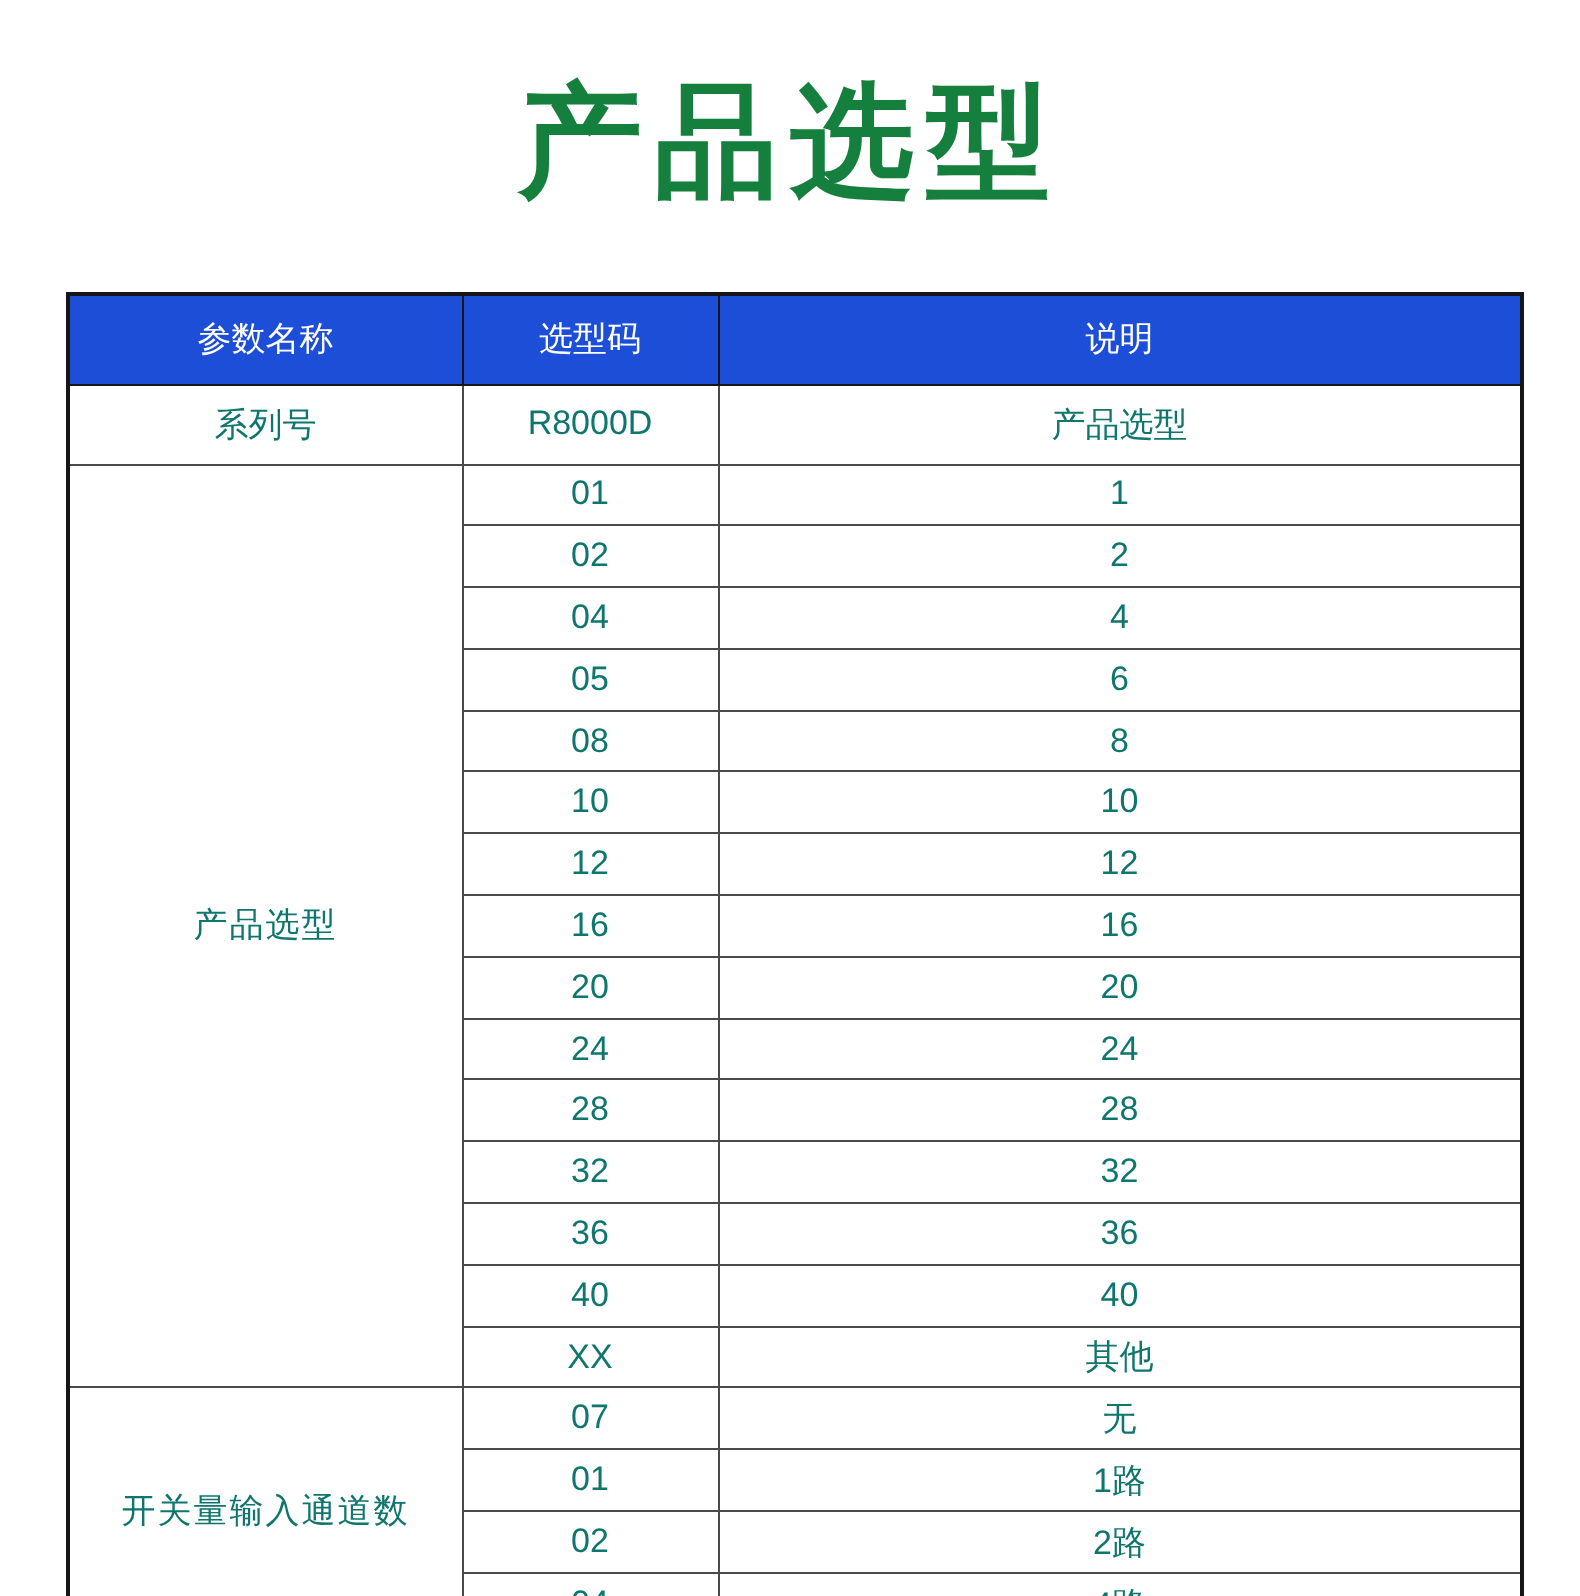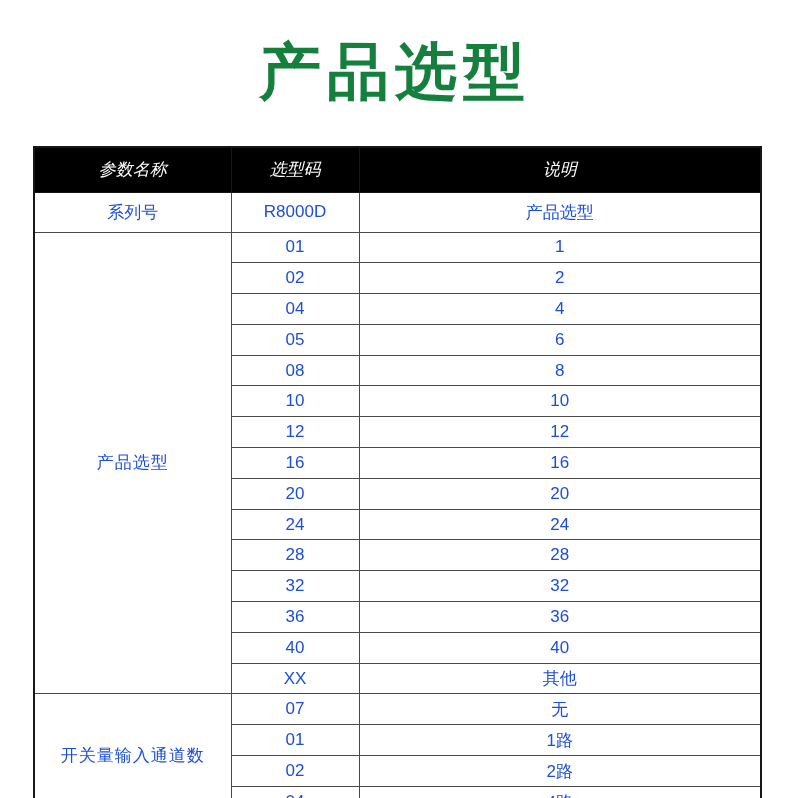--- a/index.html
+++ b/index.html
@@ -34,31 +34,30 @@
   }
   col.c-param { width: 197px; }
   col.c-code  { width: 128px; }
   col.c-desc  { width: 402px; }
   .spec-table th, .spec-table td {
     border: 1px solid #4a4a4a;
     text-align: center;
     vertical-align: middle;
     padding: 0;
     font-size: 17px;
-    color: #1d4ed8;
+    color: #0f766e;
     overflow: hidden;
     white-space: nowrap;
   }
   .spec-table thead th {
-    background: #000000;
+    background: #1d4ed8;
     color: #ffffff;
     font-weight: 400;
     height: 45px;
     border-color: #161616;
-    font-style: italic;
   }
   tr.series-row td { height: 40px; }
   tr.data-row td { height: 30.8px; }
   tr.data-row-b td { height: 31px; }
   td.group-cell {
     font-size: 17px;
     letter-spacing: 1px;
   }
 </style>
 </head>

